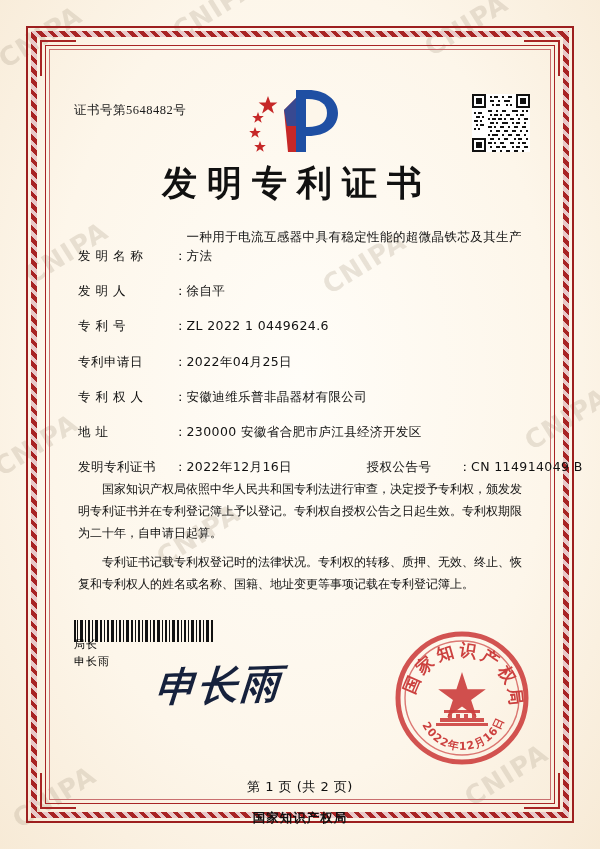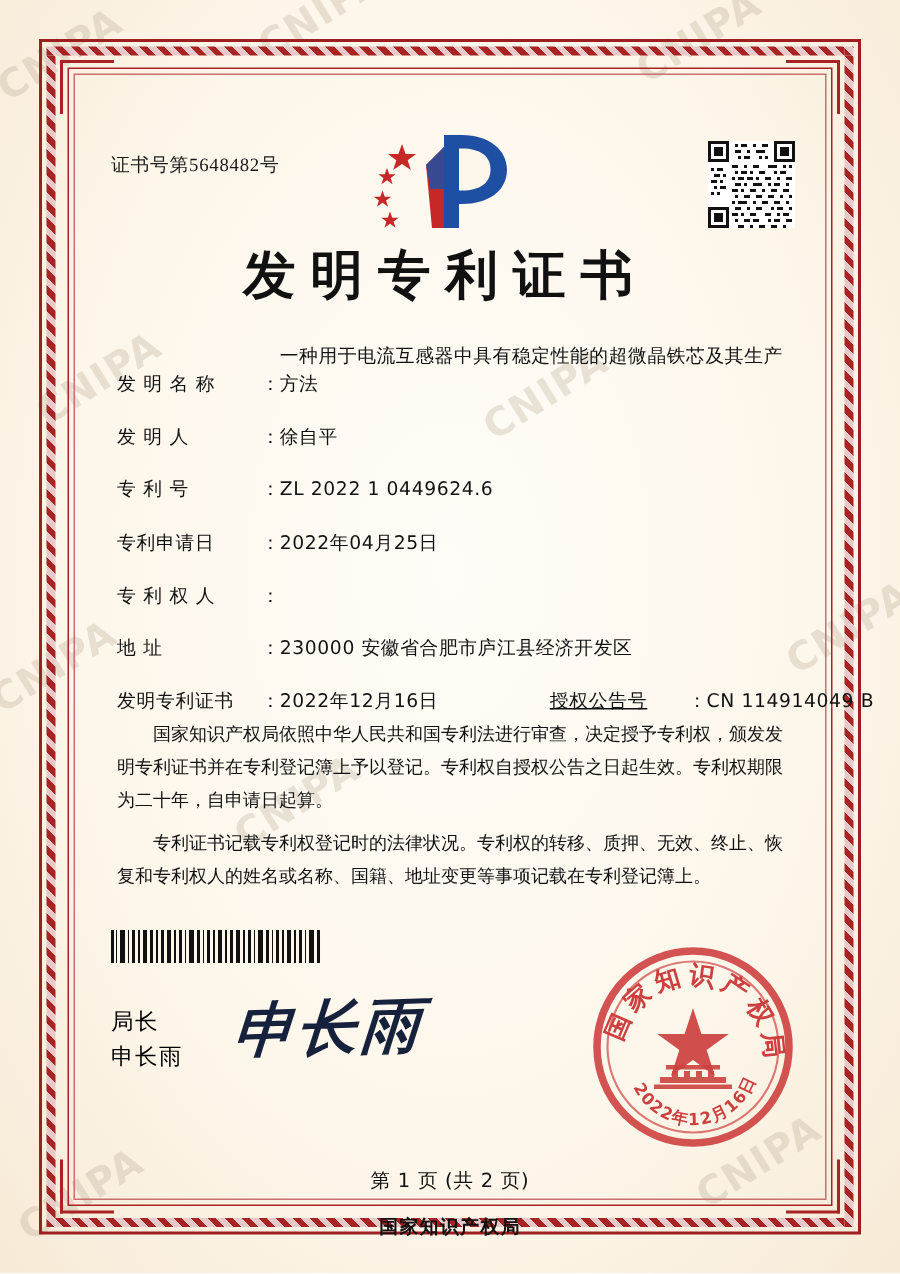--- a/index.html
+++ b/index.html
@@ -165,21 +165,20 @@
   }
   .field-value {
     flex: 1;
     letter-spacing: 0.4px;
   }
   .field-row.two .field-value { flex: 0 0 auto; width: 180px; }
   .field-label2 {
     width: 92px;
     flex: 0 0 92px;
     letter-spacing: 0.5px;
-    text-decoration: underline;
   }
 
   .paragraphs {
     position: absolute;
     left: 18px;
     right: 18px;
     top: 418px;
     font-size: 12px;
     line-height: 1.85;
     color: #111;
@@ -195,22 +194,22 @@
     position: absolute;
     left: 14px;
     top: 560px;
     width: 140px;
     height: 22px;
   }
 
   .sign-block {
     position: absolute;
     left: 14px;
-    top: 610px;
-    font-size: 15px;
+    top: 576px;
+    font-size: 11px;
     line-height: 1.55;
     letter-spacing: 1px;
   }
   .signature {
     position: absolute;
     left: 96px;
     top: 598px;
     font-family: "DejaVu Serif", "Liberation Serif", serif;
     font-size: 40px;
     color: #16213c;
@@ -429,20 +428,21 @@
         <div class="field-value">ZL 2022 1 0449624.6</div>
       </div>
       <div class="field-row">
         <div class="field-label">专利申请日</div>
         <div class="field-colon">：</div>
         <div class="field-value">2022年04月25日</div>
       </div>
       <div class="field-row">
         <div class="field-label">专 利 权 人</div>
         <div class="field-colon">：</div>
+        <div class="field-value">安徽迪维乐普非晶器材有限公司</div>
       </div>
       <div class="field-row">
         <div class="field-label">地 址</div>
         <div class="field-colon">：</div>
         <div class="field-value">230000 安徽省合肥市庐江县经济开发区</div>
       </div>
       <div class="field-row two">
         <div class="field-label">发明专利证书</div>
         <div class="field-colon">：</div>
         <div class="field-value">2022年12月16日</div>

